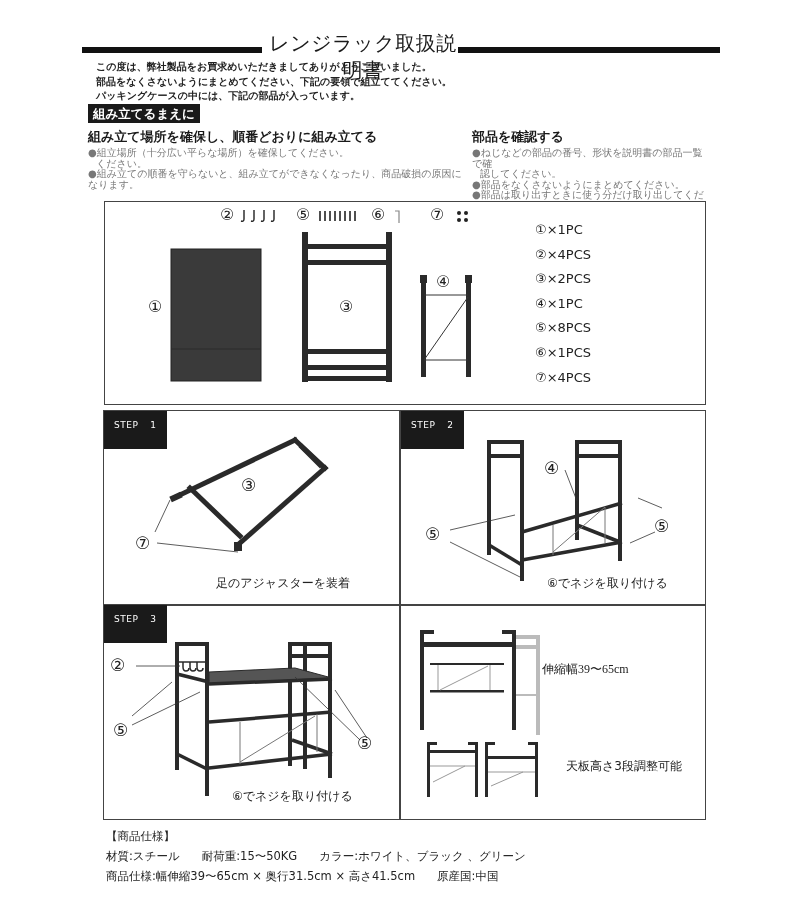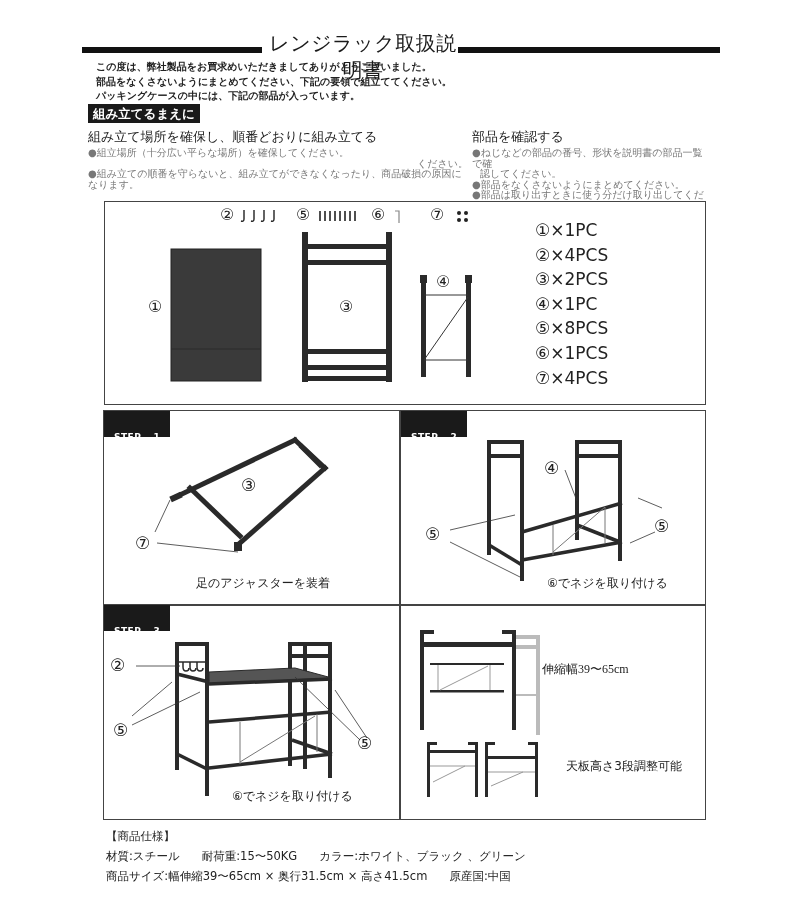--- a/index.html
+++ b/index.html
@@ -9,36 +9,36 @@
   
   .title-rule { position: absolute; top: 47px; height: 6px; background: #111; }
   .title-rule.left { left: 82px; width: 180px; }
   .title-rule.right { left: 458px; width: 262px; }
   .title { position: absolute; left: 268px; top: 30px; width: 190px; font-size: 20px; text-align: center; letter-spacing: 0.5px; color: #1a1a1a; font-weight: normal; }
 
   .intro { position: absolute; left: 96px; top: 60px; font-size: 10px; line-height: 14.5px; font-weight: bold; color: #222; }
 
   .before-label { position: absolute; left: 88px; top: 104px; background: #1a1a1a; color: #fff; font-weight: bold; font-size: 12.5px; padding: 2px 5px; line-height: 15px; }
 
-  .sec-head { position: absolute; font-weight: normal; font-size: 13px; color: #1a1a1a; }
+  .sec-head { position: absolute; font-weight: bold; font-size: 13px; color: #1a1a1a; }
   .bullets { position: absolute; font-size: 10px; color: #777; line-height: 10.5px; }
   .bullets li { list-style: none; }
 
   
   .parts-box { position: absolute; left: 104px; top: 201px; width: 602px; height: 204px; border: 1.5px solid #444; background: #fff; }
   .part-label { position: absolute; font-size: 16px; color: #222; }
-  .counts { position: absolute; left: 535px; top: 218px; font-size: 17px; line-height: 24.6px; color: #222; }
+  .counts { position: absolute; left: 535px; top: 218px; font-size: 13px; line-height: 24.6px; color: #222; }
   .counts div { white-space: nowrap; }
 
   
   .steps-grid { position: absolute; left: 103px; top: 410px; width: 603px; height: 410px; border: 1.5px solid #444; }
   .vline { position: absolute; left: 399px; top: 410px; width: 1.5px; height: 410px; background: #444; }
   .hline { position: absolute; left: 103px; top: 604px; width: 603px; height: 1.5px; background: #444; }
 
-  .step-tag { position: absolute; background: #1a1a1a; color: #fff; font-size: 9px; font-weight: bold; padding: 13px 10px; height: 18px; line-height: 27px; letter-spacing: 0.5px; }
+  .step-tag { position: absolute; background: #1a1a1a; color: #fff; font-size: 9px; font-weight: normal; padding: 1px 10px; height: 38px; line-height: 27px; letter-spacing: 0.5px; }
   .step-tag span.n { margin-left: 12px; }
   .caption { position: absolute; font-size: 12px; color: #222; }
   .callout { position: absolute; font-size: 17px; color: #222; }
 
   .feature-text { position: absolute; font-size: 12px; color: #222; }
 
   
   .spec { position: absolute; left: 106px; top: 826px; font-size: 11.5px; line-height: 20px; color: #222; }
   .spec .row span { margin-right: 22px; text-align: center; }
 
@@ -55,21 +55,21 @@
   <div>この度は、弊社製品をお買求めいただきましてありがとうございました。</div>
   <div>部品をなくさないようにまとめてください、下記の要領で組立ててください。</div>
   <div>パッキングケースの中には、下記の部品が入っています。</div>
 </div>
 
 <div class="before-label">組み立てるまえに</div>
 
 <div class="sec-head" style="left:88px; top:128px;">組み立て場所を確保し、順番どおりに組み立てる</div>
 <ul class="bullets" style="left:88px; top:148px; width:380px;">
   <li>●組立場所（十分広い平らな場所）を確保してください。</li>
-  <li style="padding-left:8px;text-align:right;">ください。</li>
+  <li style="padding-left:8px;">ください。</li>
   <li>●組み立ての順番を守らないと、組み立てができなくなったり、商品破損の原因になります。</li>
 </ul>
 
 <div class="sec-head" style="left:472px; top:128px;">部品を確認する</div>
 <ul class="bullets" style="left:472px; top:148px; width:240px;">
   <li>●ねじなどの部品の番号、形状を説明書の部品一覧で確</li>
   <li style="padding-left:8px;">認してください。</li>
   <li>●部品をなくさないようにまとめてください。</li>
   <li>●部品は取り出すときに使う分だけ取り出してください。</li>
 </ul>
@@ -175,21 +175,21 @@
     <rect x="10" y="54" width="12" height="6" transform="rotate(-25 16 57)"></rect>
     <rect x="74" y="102" width="8" height="9"></rect>
   </g>
   <g stroke="#333" stroke-width="0.8">
     <line x1="10" y1="60" x2="-5" y2="92"></line>
     <line x1="-3" y1="103" x2="78" y2="112"></line>
   </g>
 </svg>
 <span class="callout" style="left:241px; top:475px;">③</span>
 <span class="callout" style="left:135px; top:533px;">⑦</span>
-<div class="caption" style="left:196px; top:575px;">足のアジャスターを装着</div>
+<div class="caption" style="left:216px; top:575px;">足のアジャスターを装着</div>
 
 <div class="step-tag" style="left:401px; top:411px;">
   <span>STEP</span><span class="n">2</span>
 </div>
 <svg style="left:485px; top:440px;" width="140" height="140">
   <g fill="#2a2a2a">
     <rect x="2" y="0" width="4" height="115"></rect>
     <rect x="35" y="3" width="4" height="138"></rect>
     <rect x="2" y="0" width="37" height="4"></rect>
     <rect x="2" y="14" width="37" height="4"></rect>
@@ -318,15 +318,15 @@
   </g>
 </svg>
 <div class="feature-text" style="left:566px; top:758px;">天板高さ3段調整可能</div>
 
 <div class="spec">
   <div>【商品仕様】</div>
   <div class="row">
     <span>材質:スチール</span><span>耐荷重:15〜50KG</span><span>カラー:ホワイト、ブラック 、グリーン</span>
   </div>
   <div class="row">
-    <span>商品サイズ:幅伸縮39〜65cm × 奥行31.5cm × 高さ41.5cm</span><span>原産国:中国</span>
+    <span>商品仕様:幅伸縮39〜65cm × 奥行31.5cm × 高さ41.5cm</span><span>原産国:中国</span>
   </div>
 </div>
 
 </body></html>

